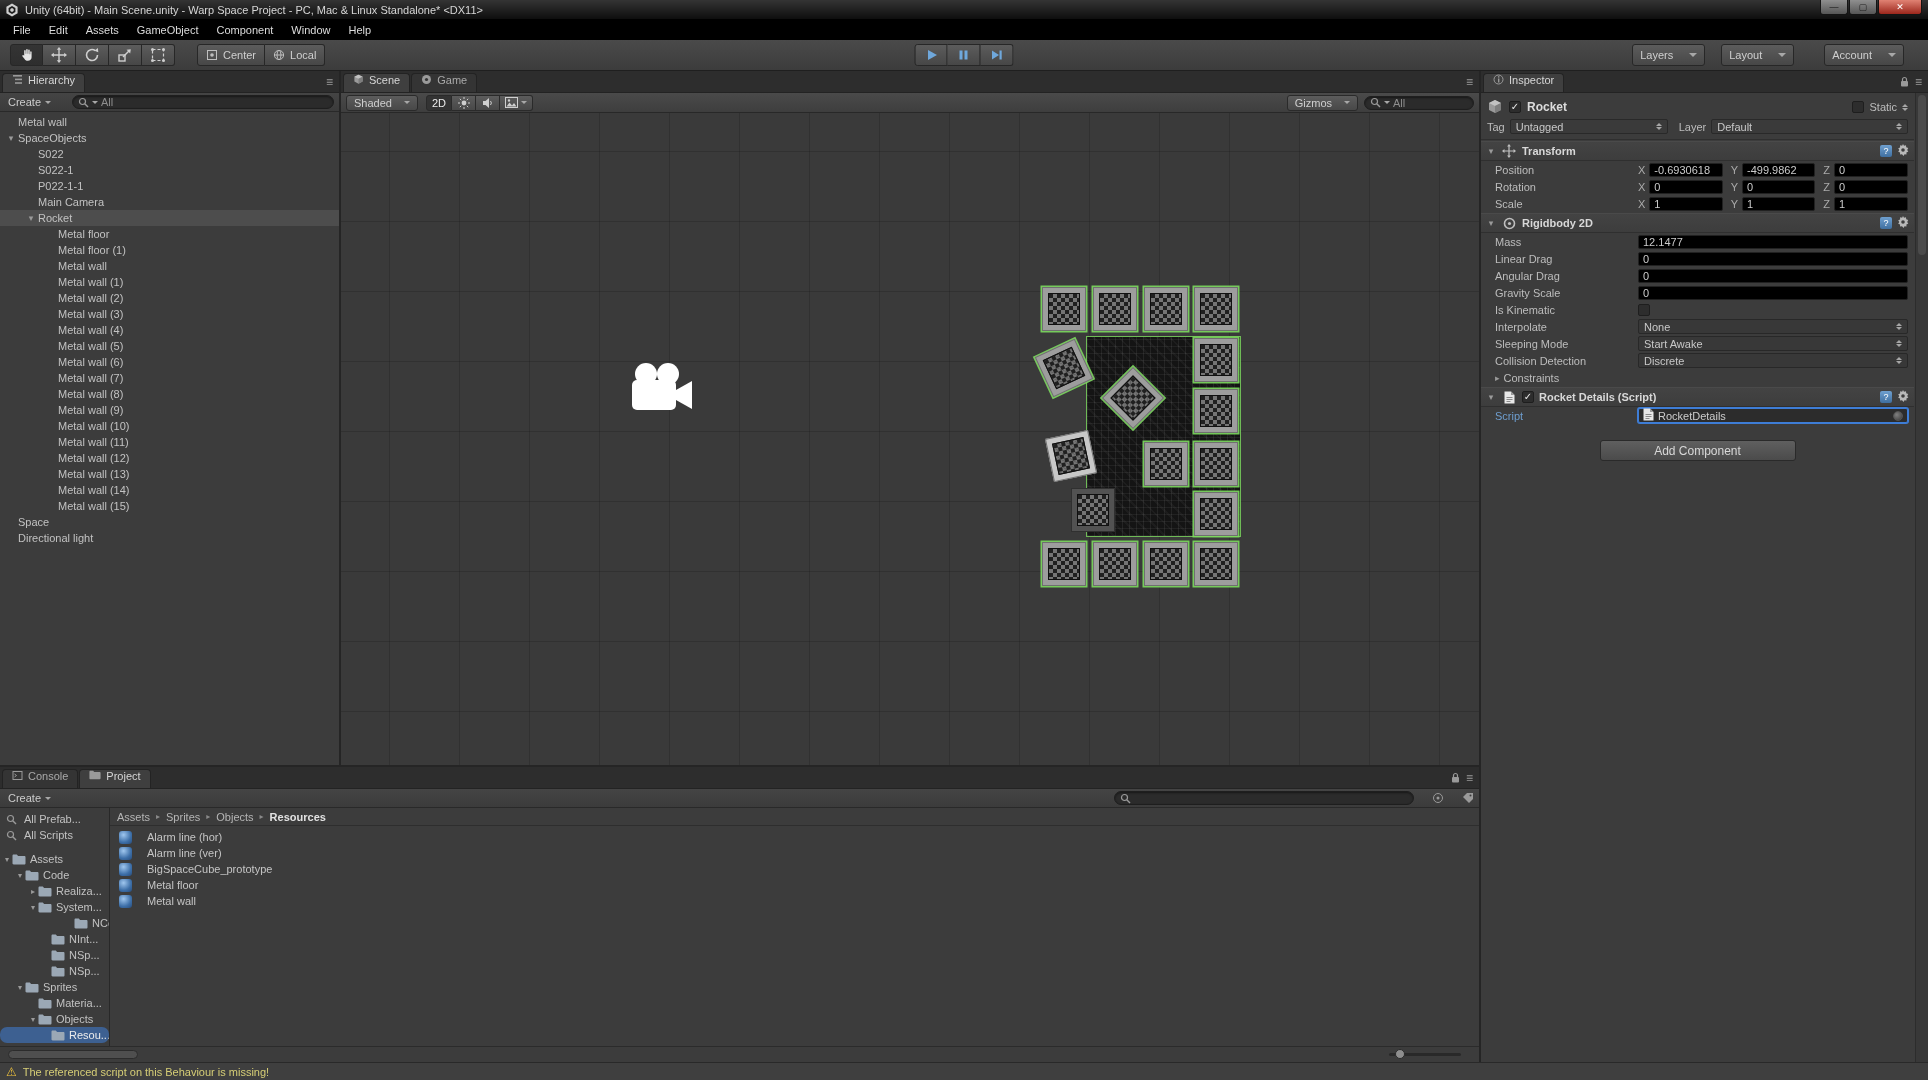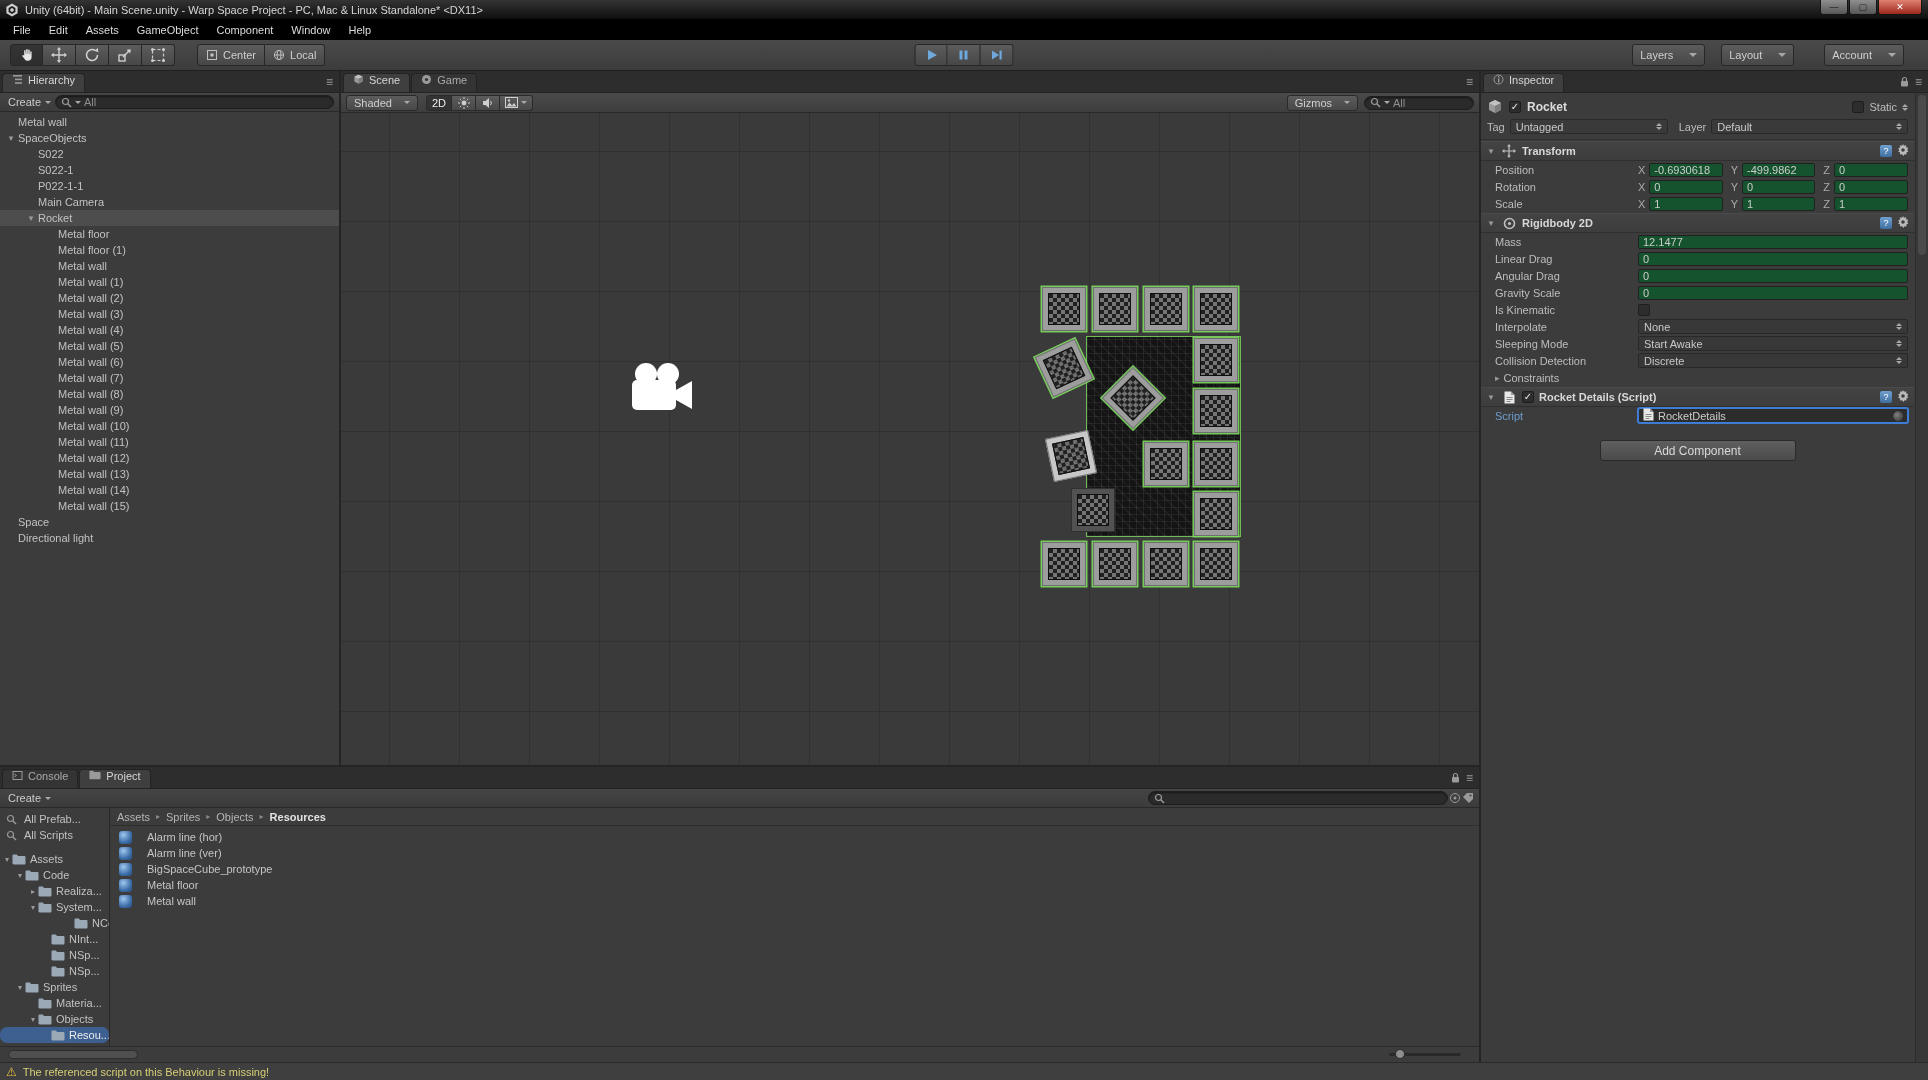--- a/index.html
+++ b/index.html
@@ -43,21 +43,21 @@
   .scene-panel { flex:1; display:flex; flex-direction:column; background:#3C3C3C; min-width:0; }
   .bottom-panel { flex:1; border-top:2px solid #252525; display:flex; flex-direction:column; min-height:0; }
   .inspector-panel { flex:1; border-left:2px solid #252525; display:flex; flex-direction:column; background:#3C3C3C; min-width:0; }
 
   .tabbar { height:22px; background:#2d2d2d; display:flex; align-items:flex-end; padding-left:2px; border-bottom:1px solid #232323; flex-shrink:0; }
   .tab { height:19px; padding:0 9px; display:flex; align-items:flex-start; gap:5px; background:#343434; color:#A9A9A9; border:1px solid #232323; border-bottom:none; border-radius:4px 4px 0 0; margin-right:1px; }
   .tab.active { background:#3F3F3F; color:#D6D6D6; }
   .tabbar-icons { margin-left:auto; display:flex; align-items:center; gap:6px; padding:0 6px; height:100%; }
   .menu-glyph { color:#9a9a9a; font-size:12px; line-height:12px; }
 
-  .mini-toolbar { height:19px; background:linear-gradient(#444,#3b3b3b); border-bottom:1px solid #292929; display:flex; align-items:center; padding:0 5px; gap:1px; flex-shrink:0; }
+  .mini-toolbar { height:19px; background:linear-gradient(#444,#3b3b3b); border-bottom:1px solid #292929; display:flex; align-items:center; padding:0 5px; gap:18px; flex-shrink:0; }
   .create-btn { display:flex; align-items:center; gap:4px; color:#CCC; padding:0 3px; }
   .search { height:14px; background:#2b2b2b; border:1px solid #1e1e1e; border-radius:8px; display:flex; align-items:center; padding:0 5px; gap:3px; color:#8E8E8E; box-shadow:inset 0 1px 2px rgba(0,0,0,.45); }
   .search.grow { flex:1; }
 
   
   .hier-list { flex:1; overflow:hidden; padding-top:2px; }
   .hrow { height:16px; display:flex; align-items:center; color:#C2C2C2; }
   .hrow.sel { background:#4D4D4D; }
   .hrow .arrow { width:14px; text-align:center; color:#9A9A9A; font-size:9px; flex-shrink:0; }
 
@@ -125,21 +125,21 @@
   .cname { font-weight:bold; color:#D8D8D8; }
   .hicons { margin-left:auto; display:flex; align-items:center; gap:5px; }
   .book { width:12px; height:12px; border-radius:2px; background:linear-gradient(#6fa0d0,#3f6fa0); color:#fff; font-size:9px; line-height:9px; display:flex; align-items:center; justify-content:center; }
   .prop-row { min-height:17px; display:flex; align-items:center; padding:1px 6px 1px 14px; gap:3px; }
   .plabel { width:140px; color:#BDBDBD; flex-shrink:0; display:flex; align-items:center; }
   .plabel.blue { color:#6E9ECF; }
   .fold-s { color:#9a9a9a; font-size:9px; margin-right:4px; }
   .vecwrap { display:flex; flex:1; gap:8px; }
   .axis-group { flex:1; display:flex; align-items:center; gap:4px; }
   .axis { color:#ABABAB; }
-  .vfield { background:#14532d; border:1px solid #212121; border-radius:2px; height:14px; display:flex; align-items:center; padding:0 4px; color:#CCC; flex:1; overflow:hidden; white-space:nowrap; }
+  .vfield { background:#000000; border:1px solid #212121; border-radius:2px; height:14px; display:flex; align-items:center; padding:0 4px; color:#CCC; flex:1; overflow:hidden; white-space:nowrap; }
   .dropdown { flex:1; height:15px; background:#383838; border:1px solid #282828; border-radius:2px; display:flex; align-items:center; padding:0 5px; color:#C8C8C8; }
   .dropdown .dtext { flex:1; }
   .objfield { flex:1; height:15px; background:#2c2c2c; border:1px solid #212121; border-radius:2px; display:flex; align-items:center; gap:4px; padding:0 4px; color:#CCC; }
   .objfield.hl { border-color:#3E7DD6; box-shadow:0 0 0 1px #3E7DD6; }
   .opicker { margin-left:auto; width:10px; height:10px; border-radius:50%; background:radial-gradient(circle at 35% 35%,#808080,#3a3a3a); border:1px solid #555; flex-shrink:0; }
   .add-btn { margin:16px auto 0; width:196px; height:21px; background:linear-gradient(#5f5f5f,#4b4b4b); border:1px solid #2a2a2a; border-radius:3px; color:#D8D8D8; display:flex; align-items:center; justify-content:center; font-size:12px; }
 
   
   .statusbar { height:18px; background:#3f3f3f; border-top:1px solid #292929; display:flex; align-items:center; padding:0 6px; gap:6px; flex-shrink:0; }
   .warn-icon { color:#F2C53D; font-size:12px; line-height:12px; }

